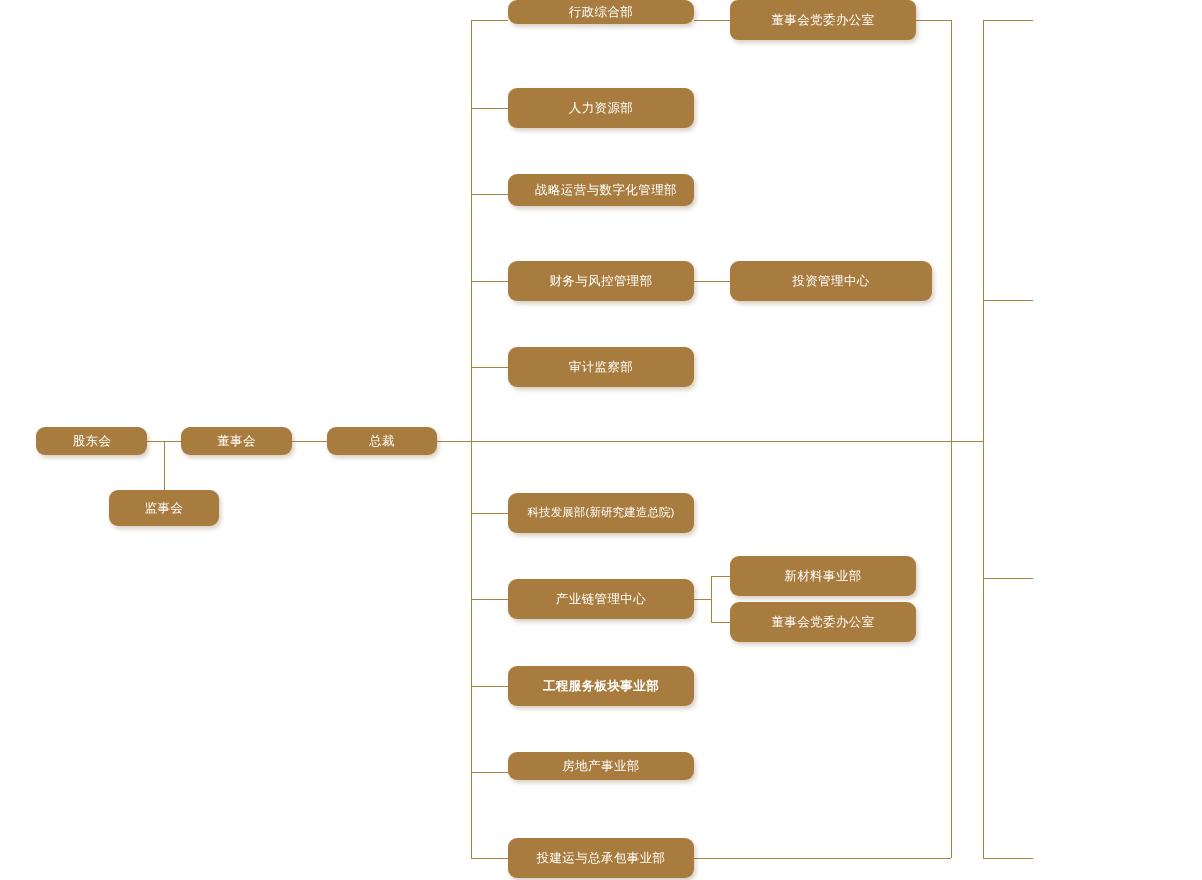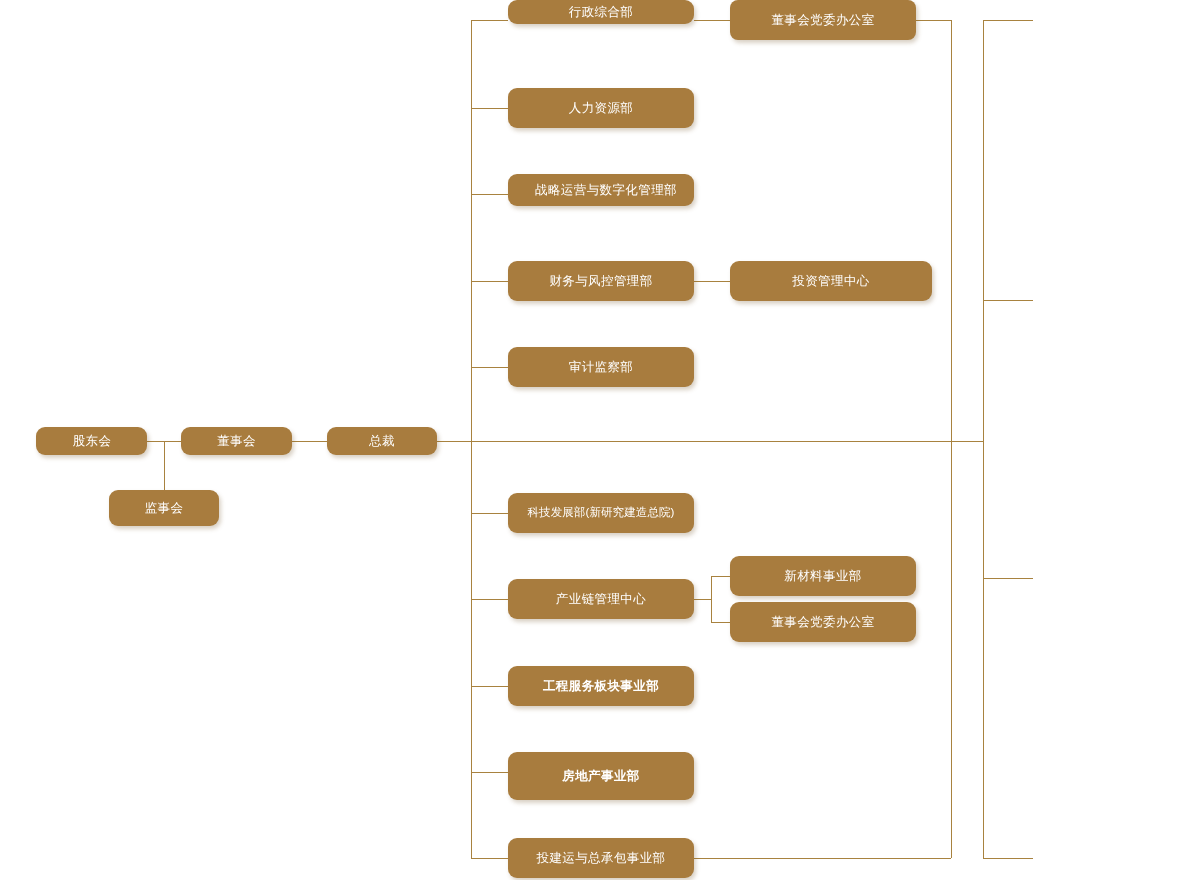--- a/index.html
+++ b/index.html
@@ -132,21 +132,21 @@
   </div>
 
   <div class="node" style="left:508px; top:579px; width:186px; height:40px;">
     <span>产业链管理中心</span>
   </div>
 
   <div class="node" style="left:508px; top:666px; width:186px; height:40px;font-weight:bold;">
     <span>工程服务板块事业部</span>
   </div>
 
-  <div class="node" style="left:508px; top:752px; width:186px; height:48px;font-weight:bold;">
+  <div class="node" style="left:508px; top:752px; width:186px; height:28px;">
     <span>房地产事业部</span>
   </div>
 
   <div class="node" style="left:508px; top:838px; width:186px; height:40px;">
     <span>投建运与总承包事业部</span>
   </div>
 
   <div class="hline" style="left:694px; top:599px; width:17px;"></div>
   <div class="vline" style="left:711px; top:576px; height:46px;"></div>
   <div class="hline" style="left:711px; top:576px; width:19px;"></div>

